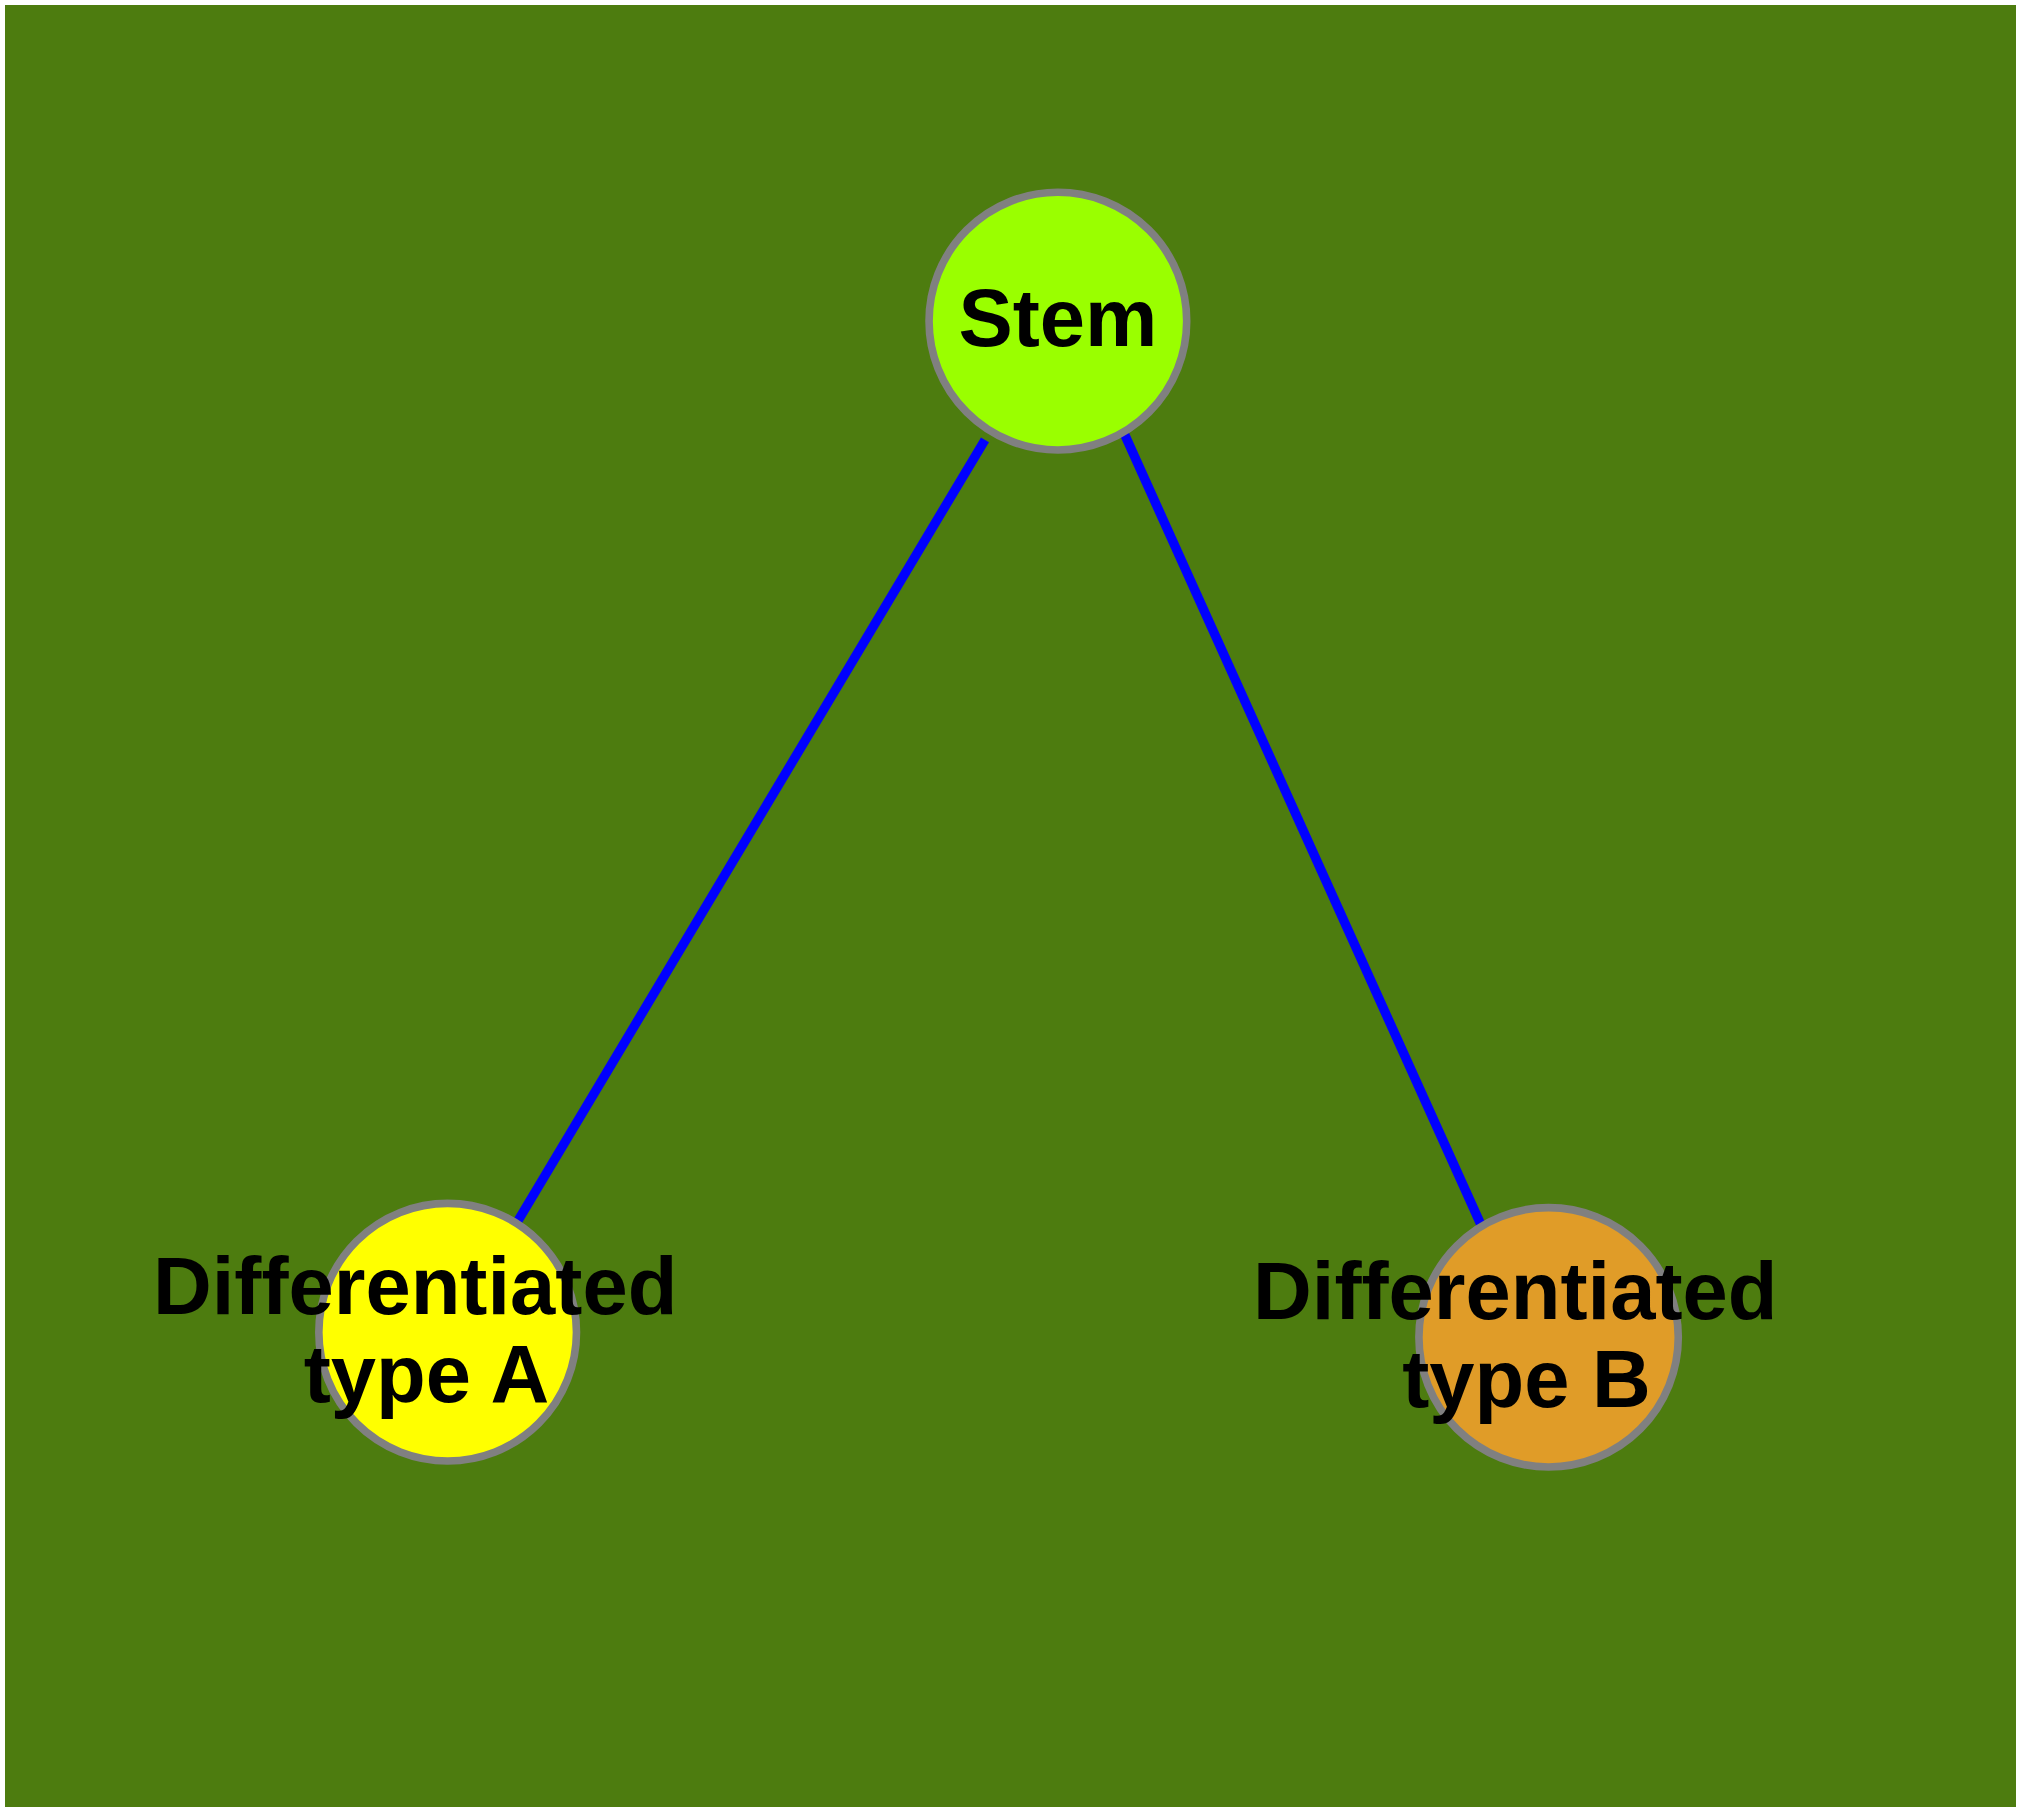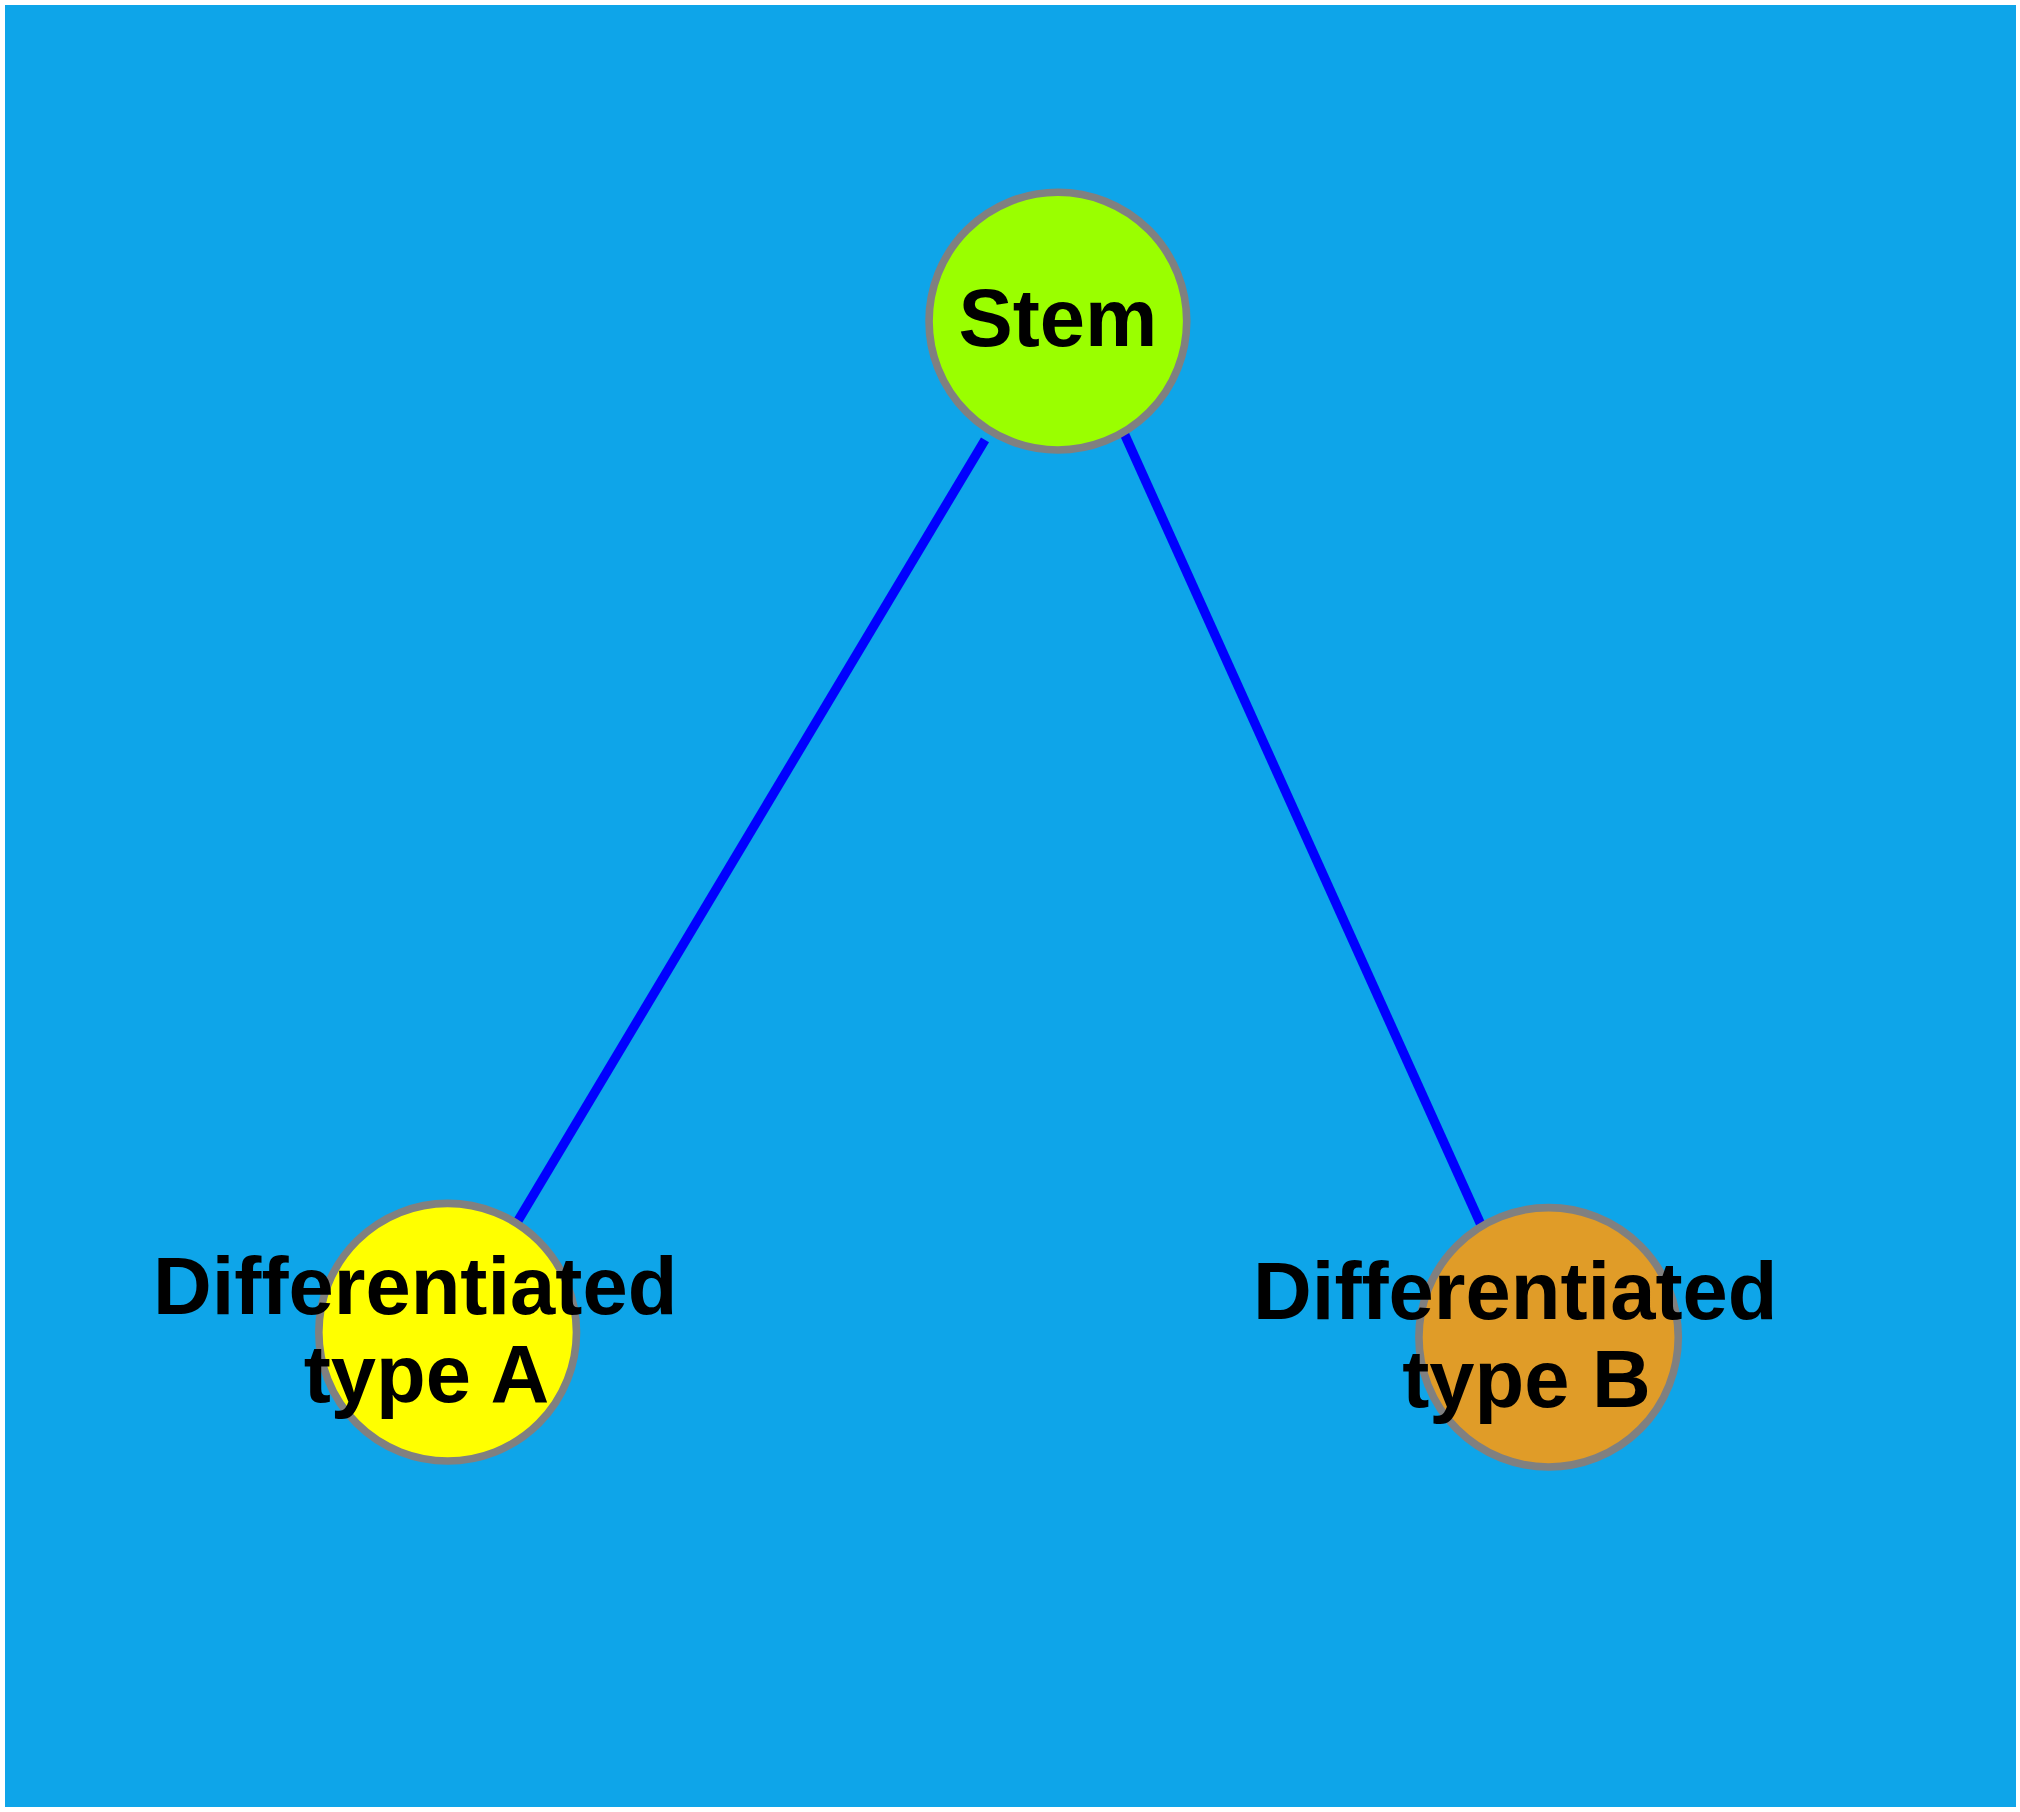--- a/index.html
+++ b/index.html
@@ -36,21 +36,21 @@
     font-family: "Liberation Sans", sans-serif;
     font-weight: bold;
     fill: #000000;
     text-anchor: middle;
     dominant-baseline: middle;
   }
 </style>
 </head>
 <body>
 
-<div id="canvas" style="background: #0ea5e9; border-color: rgb(255, 255, 255);">
+<div id="canvas" style="background: #4d7c0f; border-color: rgb(255, 255, 255);">
   <svg id="graph-svg" viewBox="0 0 2384 2138" xmlns="http://www.w3.org/2000/svg">
 
     <g>
       <line class="edge-line" x1="1156" y1="513" x2="604" y2="1436" stroke="#0000ff" stroke-width="11"></line>
       <line class="edge-line" x1="1320" y1="505" x2="1742" y2="1441" stroke="#0000ff" stroke-width="11"></line>
     </g>
 
     <g>
       <g>
         <circle class="node-circle" cx="1242" cy="373" r="152" fill="#9aff00" stroke="#808080"></circle>

